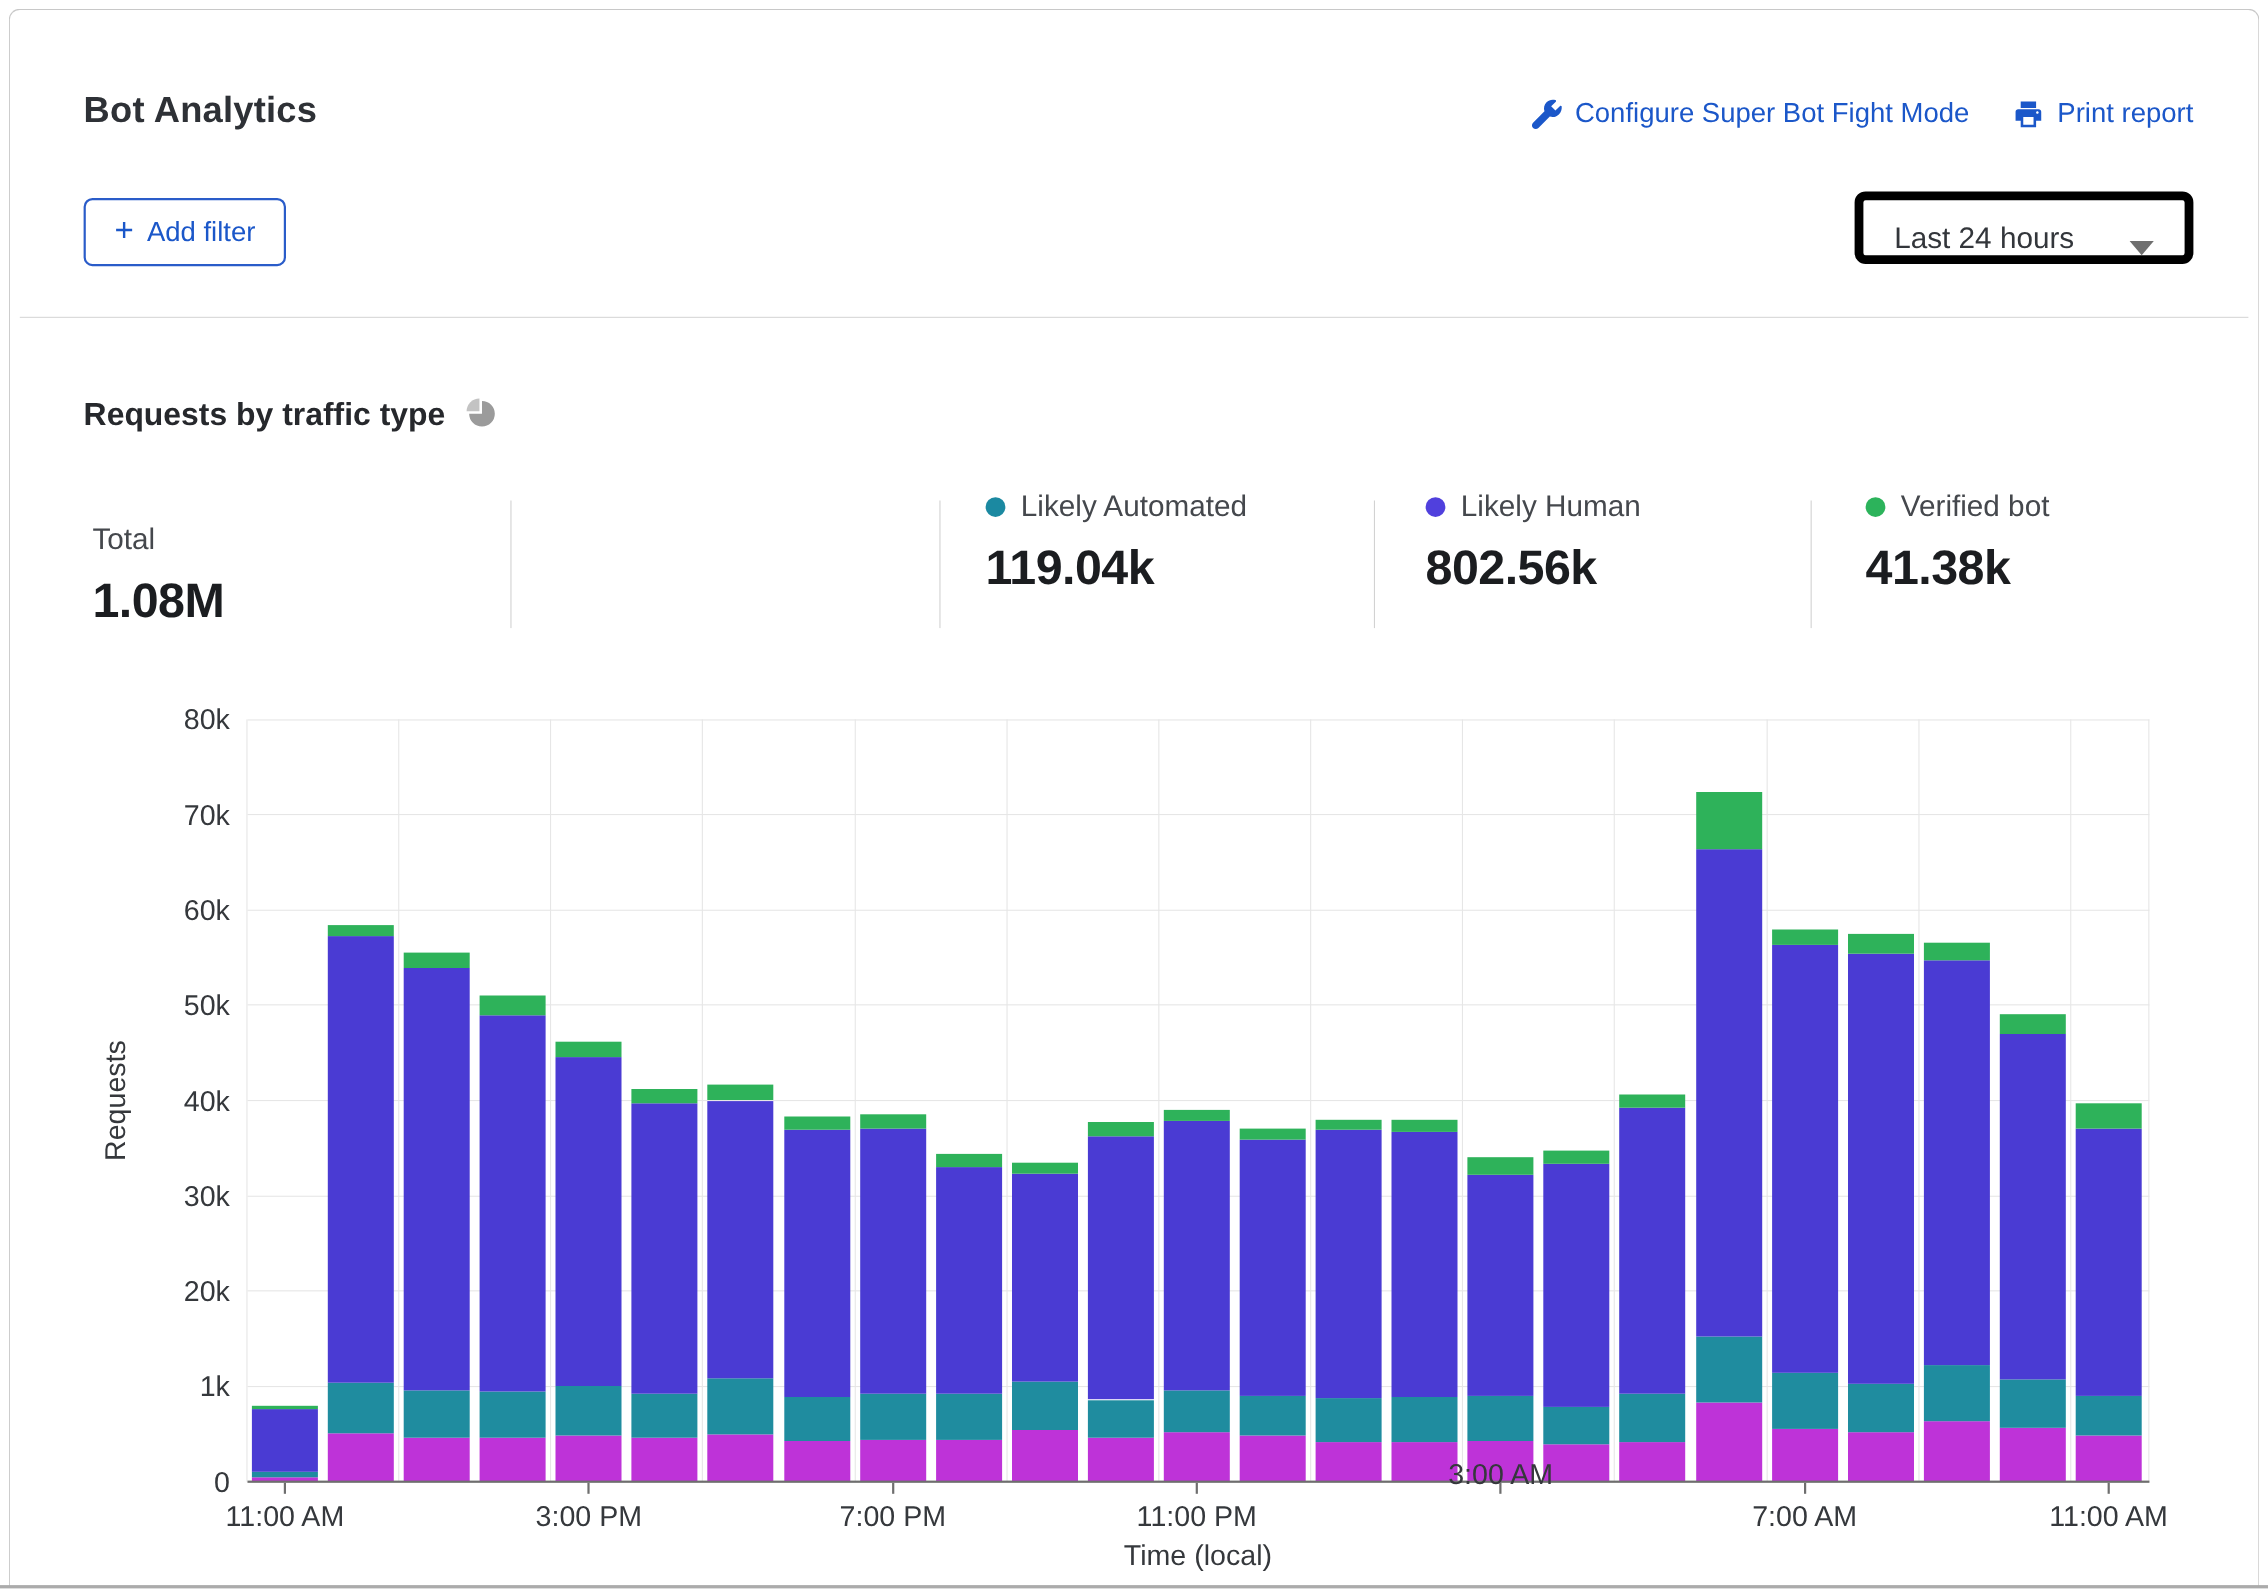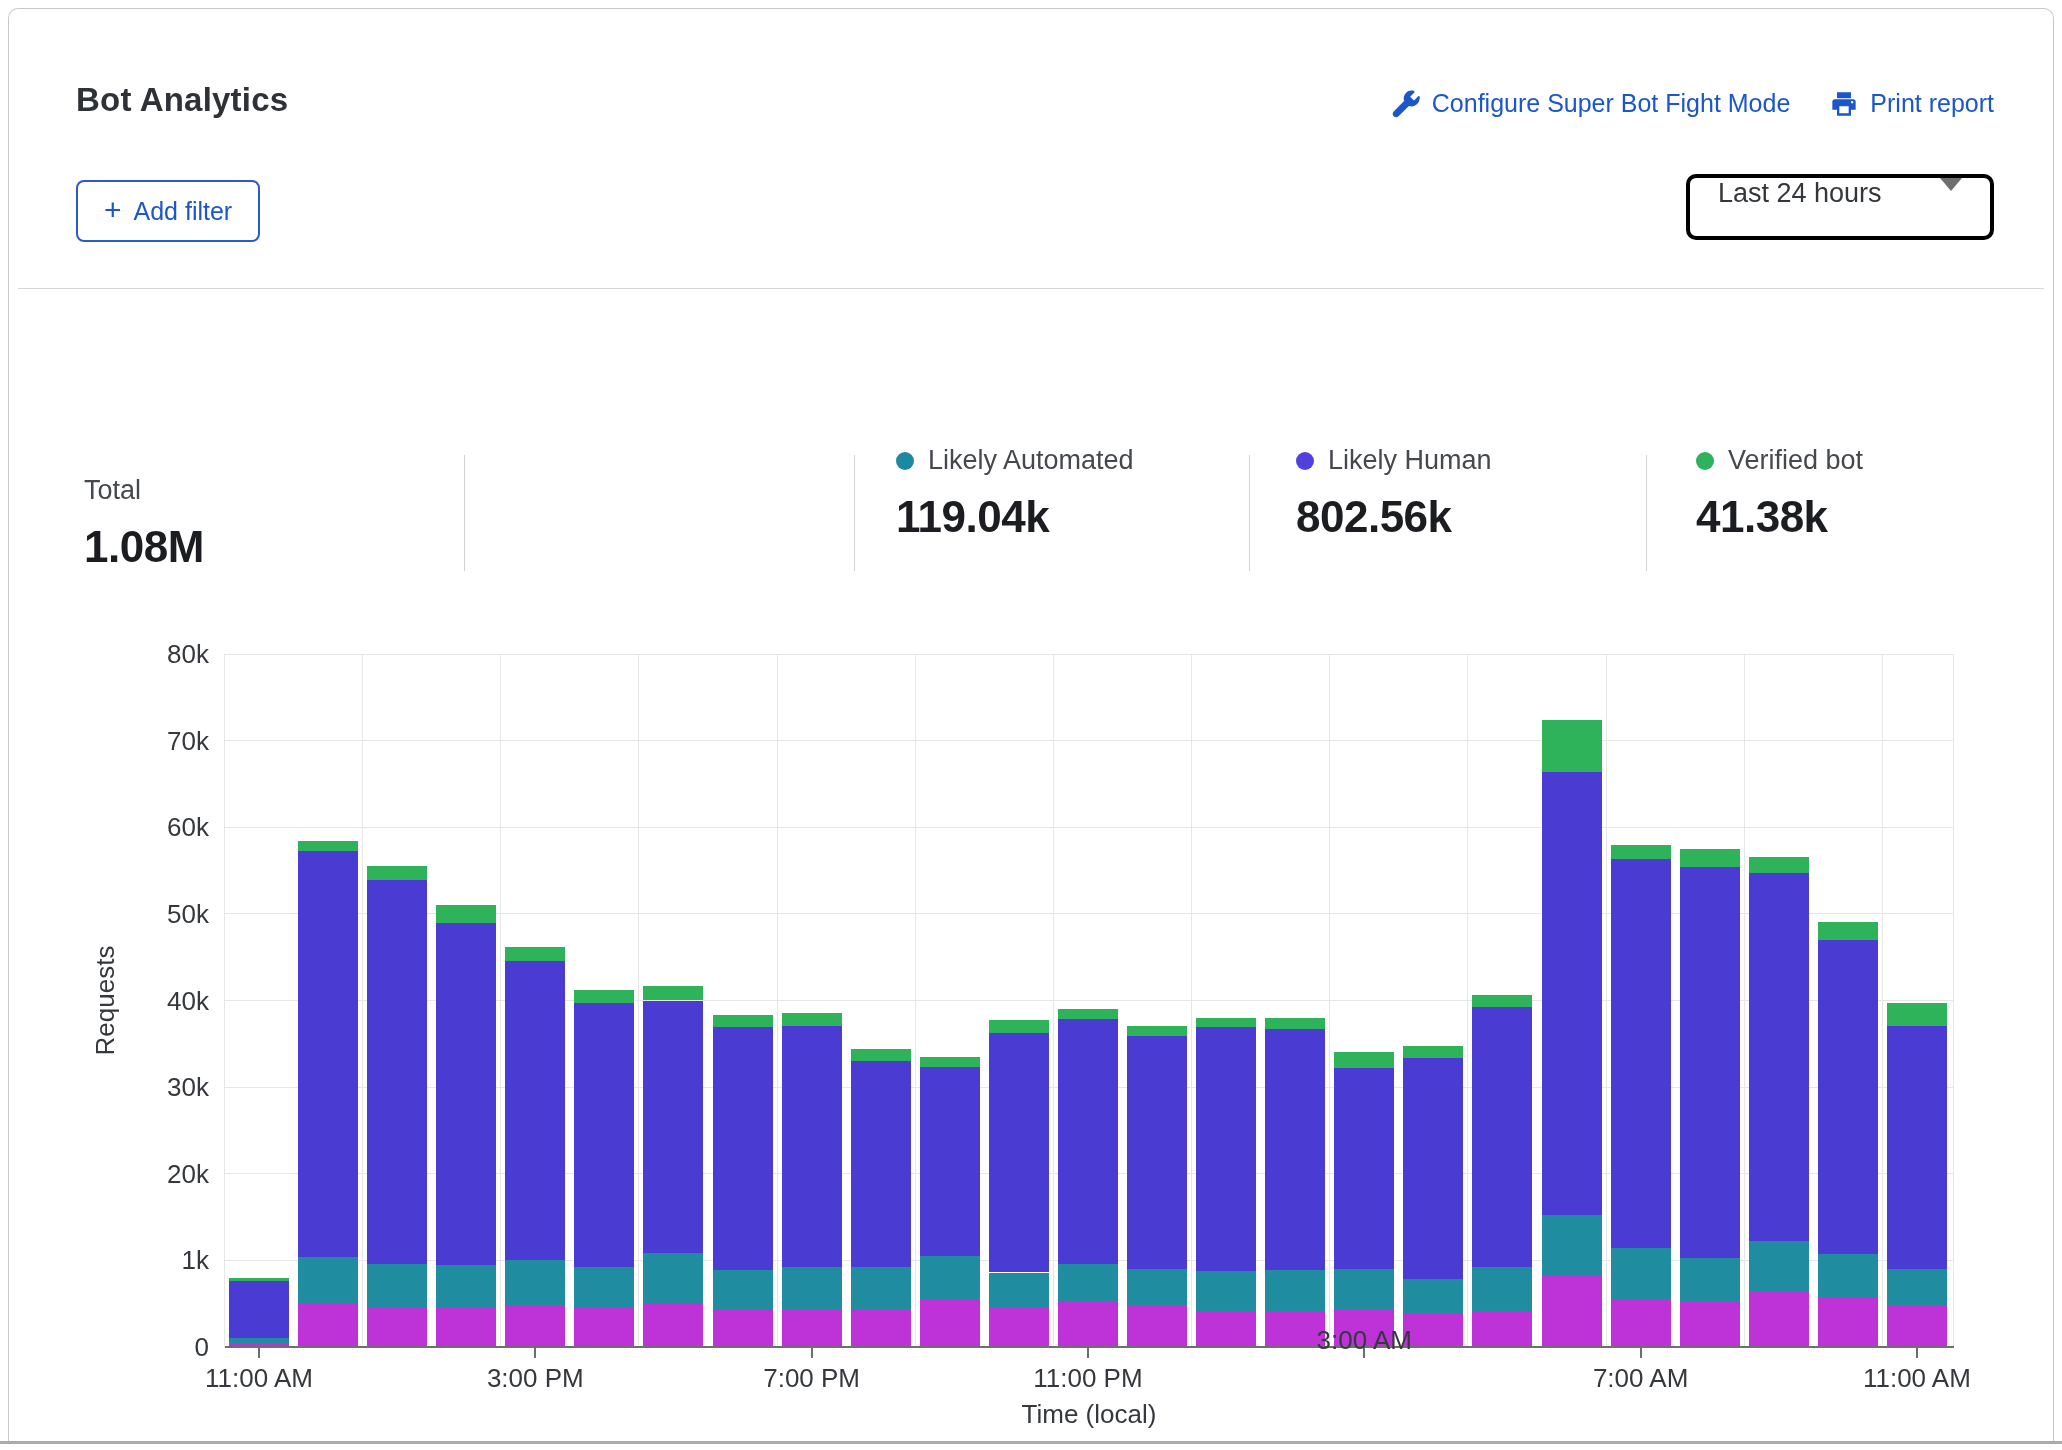--- a/index.html
+++ b/index.html
@@ -24,22 +24,22 @@
   .hlink svg{display:block;}
   .add-filter{
     position:absolute;left:67px;top:171px;height:62px;
     display:flex;align-items:center;gap:12px;padding:0 26px;
     background:#fff;border:2px solid #2a5cc9;border-radius:8px;
     color:#1b57c9;font-size:25px;font-family:inherit;cursor:pointer;
   }
   .add-filter .plus{font-size:30px;font-weight:400;line-height:1;margin-top:-2px;}
   .dropdown{
     position:absolute;right:59px;top:165px;width:308px;height:66px;
-    border:4px solid #000000;border-radius:10px;background:#fff;
-    display:flex;align-items:flex-start;box-sizing:border-box;padding:0 28px;
+    border:8px solid #000000;border-radius:10px;background:#fff;
+    display:flex;align-items:flex-end;box-sizing:border-box;padding:0 28px;
     font-size:27px;color:#33363b;cursor:pointer;
   }
   .caret{
     margin-left:auto;width:0;height:0;
     border-left:11px solid transparent;border-right:11px solid transparent;
     border-top:13px solid #6f6f6f;
   }
   .header-divider{position:absolute;left:9px;right:9px;top:279px;height:0;border-top:1px solid #d8d8d8;}
   .section-row{position:absolute;left:67px;top:352px;display:flex;align-items:center;gap:18px;}
   .section-title{margin:0;font-size:29px;font-weight:700;color:#26282c;}
@@ -97,20 +97,29 @@
     <span>Add filter</span>
   </button>
 
   <div class="dropdown">
     <span>Last 24 hours</span>
     <span class="caret"></span>
   </div>
 
   <div class="header-divider"></div>
 
+  <div class="section-row">
+    <h2 class="section-title">Requests by traffic type</h2>
+    <span>
+      <svg width="28" height="28" viewBox="0 0 24 24">
+        <path fill="#9b9b9b" d="M13 13 L13 3 A10 10 0 1 1 3 13 Z"></path>
+        <path fill="#c3c3c3" d="M11 11 L1 11 A10 10 0 0 1 11 1 Z"></path>
+      </svg>
+    </span>
+  </div>
 
   <div class="stats">
     <div class="stat-col" style="left:0;margin-top:30px;">
       <div class="stat-label">
           <span>Total</span>
         </div>
       <div class="stat-value">1.08M</div>
     </div>
     <div class="stat-divider" style="left:380px;"></div>
     <div class="stat-divider" style="left:770px;"></div>

